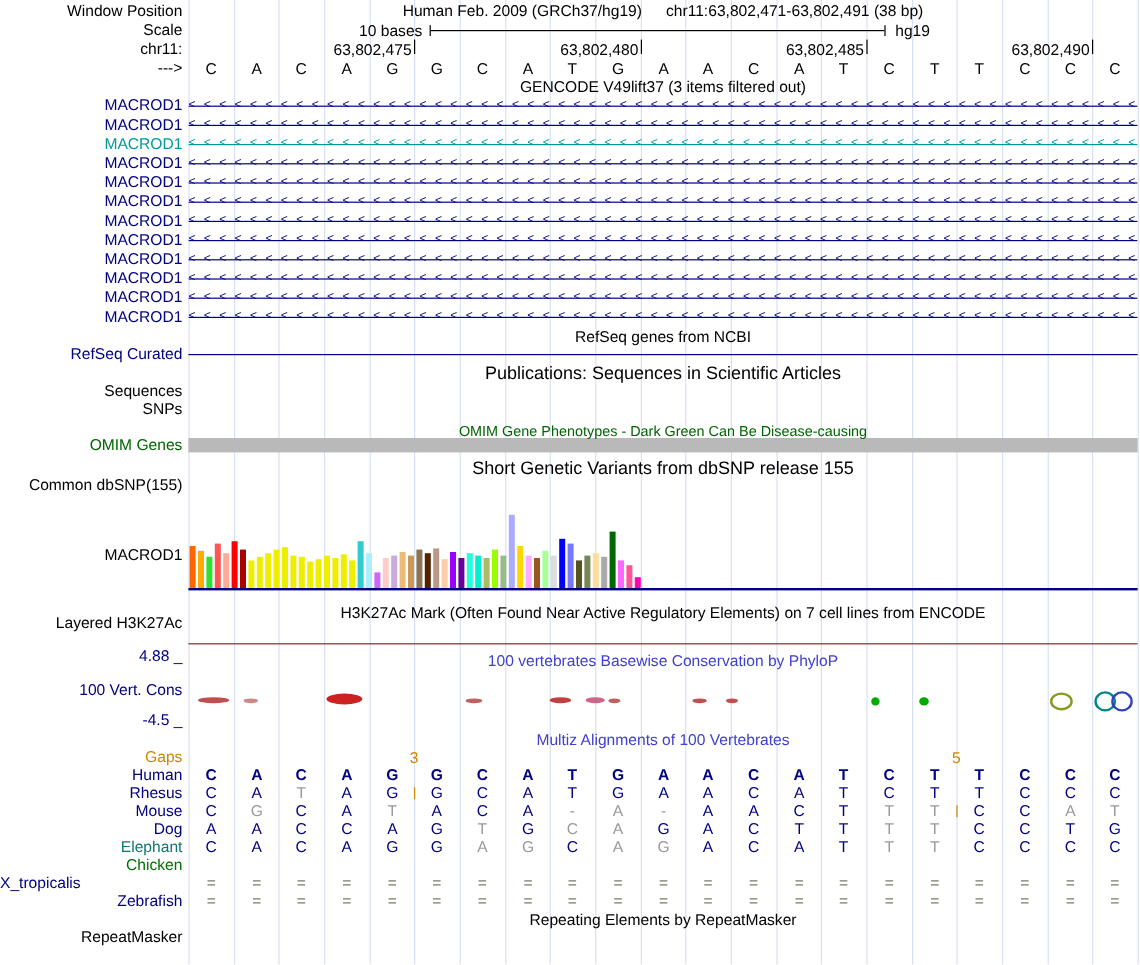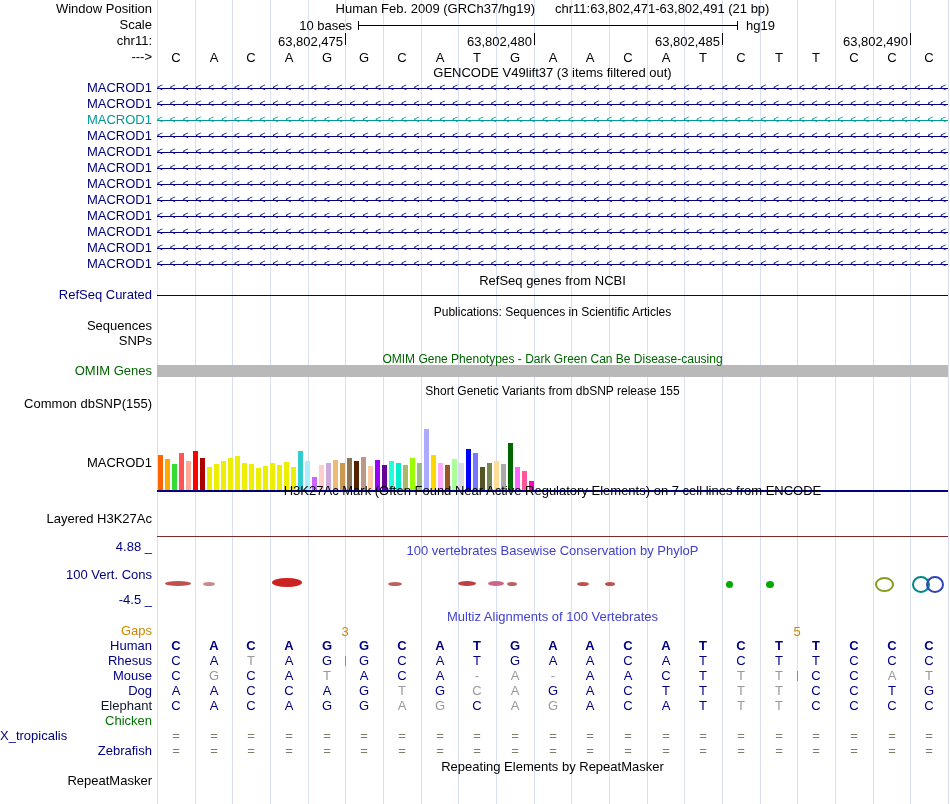--- a/index.html
+++ b/index.html
@@ -1,20 +1,20 @@
 <!DOCTYPE html>
 <html><head>
 <meta charset="utf-8">
 <style>
   html,body{margin:0;padding:0;background:#fff}
   .screen{position:relative;width:950px;height:804px;background:#fff;overflow:hidden;
           font-family:"Liberation Sans",sans-serif;font-size:13px;color:#000}
   .lbl{position:absolute;left:0;width:152px;text-align:right;white-space:nowrap;line-height:14px;z-index:2}
   .title{position:absolute;left:157px;width:791px;text-align:center;line-height:14px;z-index:2}
-  .sm{font-size:12px}
+  .sm{font-size:15px}
   .navy{color:#000080}
   .green{color:#006400}
   .tblue{color:#4040d0}
   .orange{color:#cc8800}
   .hline{position:absolute;left:157px;width:791px;z-index:1}
   .scalebar{position:absolute;border-left:1px solid #000;border-right:1px solid #000;
             background:linear-gradient(#000,#000) center/100% 1px no-repeat;z-index:2}
   #dyn{position:absolute;left:0;top:0;width:950px;height:804px}
 </style>
 </head>
@@ -287,21 +287,21 @@
       <div style="position: absolute; left: 571px; top: 684px; width: 38px; text-align: center; color: rgb(0, 0, 128); font-weight: normal; line-height: 14px; z-index: 1;">A</div>
       <div style="position: absolute; left: 609px; top: 684px; width: 38px; text-align: center; color: rgb(0, 0, 128); font-weight: normal; line-height: 14px; z-index: 1;">C</div>
       <div style="position: absolute; left: 647px; top: 684px; width: 38px; text-align: center; color: rgb(0, 0, 128); font-weight: normal; line-height: 14px; z-index: 1;">T</div>
       <div style="position: absolute; left: 684px; top: 684px; width: 38px; text-align: center; color: rgb(0, 0, 128); font-weight: normal; line-height: 14px; z-index: 1;">T</div>
       <div style="position: absolute; left: 722px; top: 684px; width: 38px; text-align: center; color: rgb(153, 153, 153); font-weight: normal; line-height: 14px; z-index: 1;">T</div>
       <div style="position: absolute; left: 760px; top: 684px; width: 38px; text-align: center; color: rgb(153, 153, 153); font-weight: normal; line-height: 14px; z-index: 1;">T</div>
       <div style="position: absolute; left: 797px; top: 684px; width: 38px; text-align: center; color: rgb(0, 0, 128); font-weight: normal; line-height: 14px; z-index: 1;">C</div>
       <div style="position: absolute; left: 835px; top: 684px; width: 38px; text-align: center; color: rgb(0, 0, 128); font-weight: normal; line-height: 14px; z-index: 1;">C</div>
       <div style="position: absolute; left: 873px; top: 684px; width: 38px; text-align: center; color: rgb(0, 0, 128); font-weight: normal; line-height: 14px; z-index: 1;">T</div>
       <div style="position: absolute; left: 910px; top: 684px; width: 38px; text-align: center; color: rgb(0, 0, 128); font-weight: normal; line-height: 14px; z-index: 1;">G</div>
-      <div style="position: absolute; left: 0px; top: 699px; width: 152px; text-align: right; color: #0f172a; line-height: 14px; z-index: 2;">Elephant</div>
+      <div style="position: absolute; left: 0px; top: 699px; width: 152px; text-align: right; color: #0f766e; line-height: 14px; z-index: 2;">Elephant</div>
       <div style="position: absolute; left: 157px; top: 699px; width: 38px; text-align: center; color: rgb(0, 0, 128); font-weight: normal; line-height: 14px; z-index: 1;">C</div>
       <div style="position: absolute; left: 195px; top: 699px; width: 38px; text-align: center; color: rgb(0, 0, 128); font-weight: normal; line-height: 14px; z-index: 1;">A</div>
       <div style="position: absolute; left: 232px; top: 699px; width: 38px; text-align: center; color: rgb(0, 0, 128); font-weight: normal; line-height: 14px; z-index: 1;">C</div>
       <div style="position: absolute; left: 270px; top: 699px; width: 38px; text-align: center; color: rgb(0, 0, 128); font-weight: normal; line-height: 14px; z-index: 1;">A</div>
       <div style="position: absolute; left: 308px; top: 699px; width: 38px; text-align: center; color: rgb(0, 0, 128); font-weight: normal; line-height: 14px; z-index: 1;">G</div>
       <div style="position: absolute; left: 345px; top: 699px; width: 38px; text-align: center; color: rgb(0, 0, 128); font-weight: normal; line-height: 14px; z-index: 1;">G</div>
       <div style="position: absolute; left: 383px; top: 699px; width: 38px; text-align: center; color: rgb(153, 153, 153); font-weight: normal; line-height: 14px; z-index: 1;">A</div>
       <div style="position: absolute; left: 421px; top: 699px; width: 38px; text-align: center; color: rgb(153, 153, 153); font-weight: normal; line-height: 14px; z-index: 1;">G</div>
       <div style="position: absolute; left: 458px; top: 699px; width: 38px; text-align: center; color: rgb(0, 0, 128); font-weight: normal; line-height: 14px; z-index: 1;">C</div>
       <div style="position: absolute; left: 496px; top: 699px; width: 38px; text-align: center; color: rgb(153, 153, 153); font-weight: normal; line-height: 14px; z-index: 1;">A</div>
@@ -358,21 +358,21 @@
       <div style="position: absolute; left: 722px; top: 744px; width: 38px; text-align: center; color: rgb(125, 125, 110); font-weight: normal; line-height: 14px; z-index: 1;">=</div>
       <div style="position: absolute; left: 760px; top: 744px; width: 38px; text-align: center; color: rgb(125, 125, 110); font-weight: normal; line-height: 14px; z-index: 1;">=</div>
       <div style="position: absolute; left: 797px; top: 744px; width: 38px; text-align: center; color: rgb(125, 125, 110); font-weight: normal; line-height: 14px; z-index: 1;">=</div>
       <div style="position: absolute; left: 835px; top: 744px; width: 38px; text-align: center; color: rgb(125, 125, 110); font-weight: normal; line-height: 14px; z-index: 1;">=</div>
       <div style="position: absolute; left: 873px; top: 744px; width: 38px; text-align: center; color: rgb(125, 125, 110); font-weight: normal; line-height: 14px; z-index: 1;">=</div>
       <div style="position: absolute; left: 910px; top: 744px; width: 38px; text-align: center; color: rgb(125, 125, 110); font-weight: normal; line-height: 14px; z-index: 1;">=</div>
     </div>
 
   <div class="lbl" style="top:2px">Window Position</div>
   <div class="title" style="top:2px">
-    <span>Human Feb. 2009 (GRCh37/hg19)</span><span style="display:inline-block;width:20px"></span><span>chr11:63,802,471-63,802,491 (21 bp)</span>
+    <span>Human Feb. 2009 (GRCh37/hg19)</span><span style="display:inline-block;width:20px"></span><span>chr11:63,802,471-63,802,491 (38 bp)</span>
   </div>
 
   <div class="lbl" style="top:18px">Scale</div>
   <div style="position:absolute;left:157px;top:18px;width:195px;text-align:right;z-index:2">10 bases</div>
   <div class="scalebar" style="left:358px;top:21px;width:378px;height:9px"></div>
   <div style="position:absolute;left:746px;top:18px;z-index:2">hg19</div>
 
   <div class="lbl" style="top:34px">chr11:</div>
   <div class="lbl" style="top:50px">---&gt;</div>
 
@@ -389,21 +389,21 @@
   <div class="title green" style="top:352px;font-size:12px">OMIM Gene Phenotypes - Dark Green Can Be Disease-causing</div>
   <div class="lbl green" style="top:364px">OMIM Genes</div>
   <div class="hline" style="top:365px;height:12px;background:#b9b9b9"></div>
 
   <div class="title sm" style="top:384px">Short Genetic Variants from dbSNP release 155</div>
   <div class="lbl" style="top:397px">Common dbSNP(155)</div>
 
   <div class="lbl" style="top:456px">MACROD1</div>
   <div class="hline" style="top:490px;height:2px;background:#000080"></div>
 
-  <div class="title" style="top:484px">H3K27Ac Mark (Often Found Near Active Regulatory Elements) on 7 cell lines from ENCODE</div>
+  <div class="title" style="top:504px">H3K27Ac Mark (Often Found Near Active Regulatory Elements) on 7 cell lines from ENCODE</div>
   <div class="lbl" style="top:512px">Layered H3K27Ac</div>
   <div class="hline" style="top:536px;height:1px;background:#7d2b2b"></div>
 
   <div class="lbl navy" style="top:540px">4.88 _</div>
   <div class="title tblue" style="top:544px">100 vertebrates Basewise Conservation by PhyloP</div>
   <div class="lbl navy" style="top:568px">100 Vert. Cons</div>
   <div class="lbl navy" style="top:593px">-4.5 _</div>
 
   <div class="title tblue" style="top:610px">Multiz Alignments of 100 Vertebrates</div>
   <div class="lbl orange" style="top:624px">Gaps</div>

